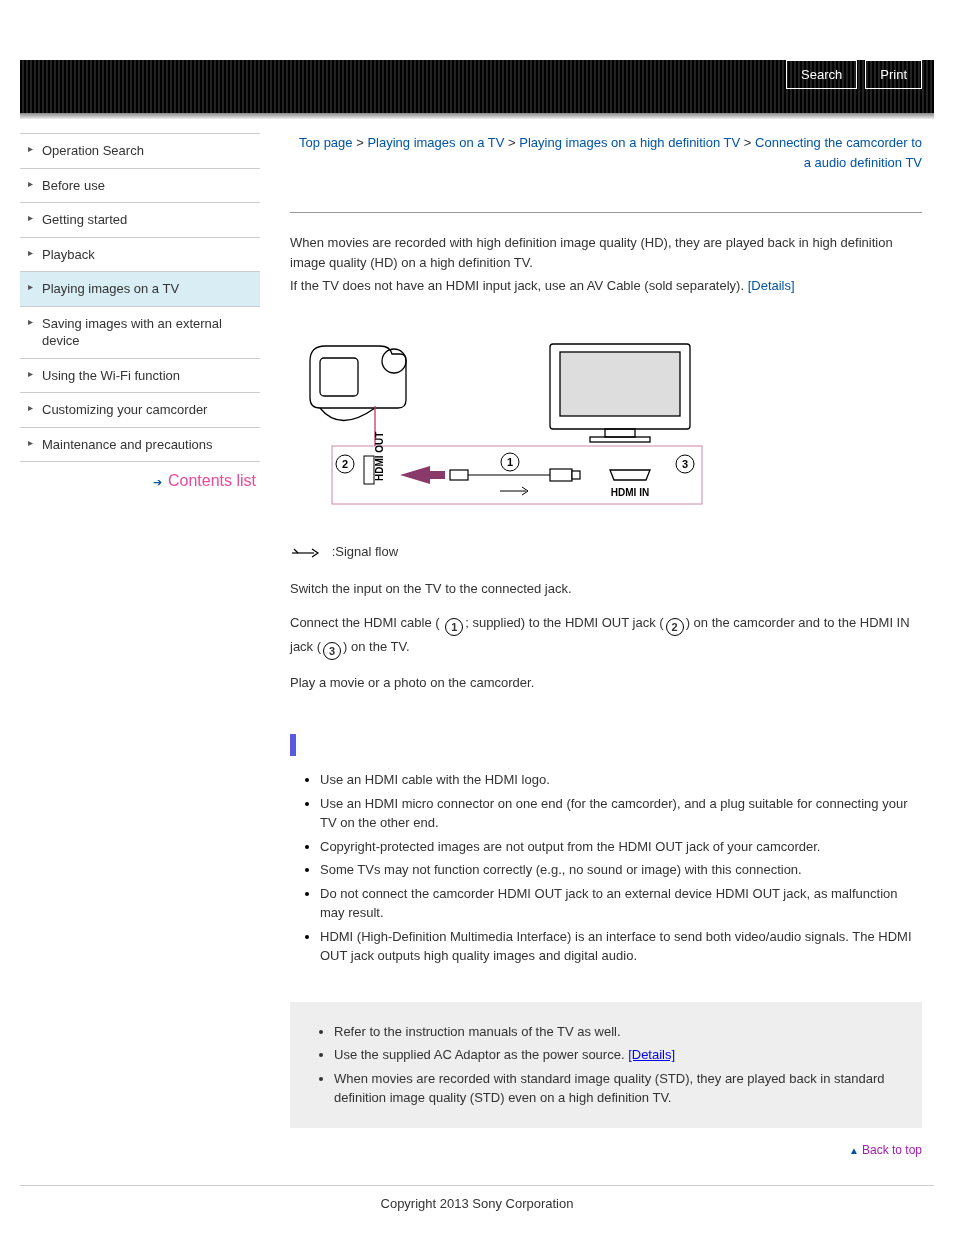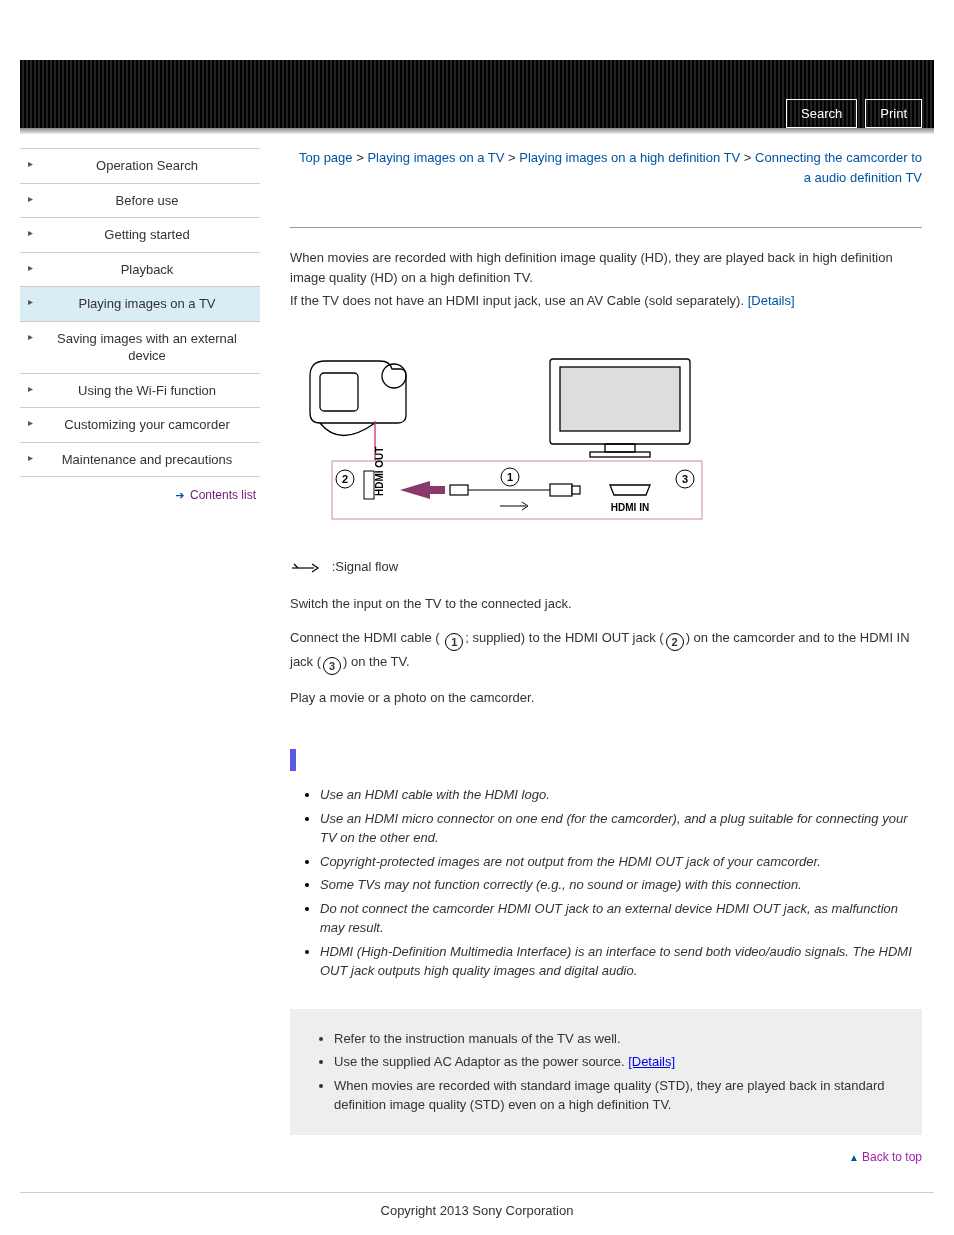--- a/index.html
+++ b/index.html
@@ -1,67 +1,67 @@
 <!DOCTYPE html>
 <html><head>
 <meta charset="utf-8">
 <style>
   * { box-sizing: border-box; margin: 0; padding: 0; }
   body { font-family: Arial, Helvetica, sans-serif; font-size: 13px; color: #333; background: #fff; }
   .page { width: 954px; margin: 0 auto; }
   .header-band {
-    height: 68px;
+    height: 53px;
     background: repeating-linear-gradient(90deg, #000 0, #000 2px, #222 2px, #222 4px);
     position: relative;
     margin: 60px 20px 0 20px;
-    display: flex; justify-content: flex-end; align-items: flex-end;
+    display: flex; justify-content: flex-end; align-items: flex-start;
     padding-right: 12px; gap: 8px;
   }
   .header-band::after{
     content:""; position:absolute; left:0; right:0; bottom:-6px; height:6px;
     background: linear-gradient(#888,#eee);
   }
   .hdr-btn {
     border: 1px solid #fff; color: #fff; background: transparent;
     padding: 6px 14px; font-size: 13px; cursor: pointer;
   }
   .layout { display: flex; padding: 20px; gap: 30px; }
   .sidebar { width: 240px; flex-shrink: 0; }
-  .nav { border-top: 1px solid #ccc; text-align: center; }
+  .nav { border-top: 1px solid #ccc; }
   .nav-item {
     border-bottom: 1px solid #ccc; padding: 8px 8px 8px 22px; position: relative;
     cursor: pointer; color: #333; line-height: 1.35;
   }
   .nav-item::before {
     content: "▸"; position: absolute; left: 8px; top: 8px; font-size: 10px; color: #555;
   }
   .nav-item.active { background: #d8eef4; }
   .contents-link { text-align: right; padding: 10px 4px 0 0; }
-  .contents-link a { color: #701a75; text-decoration: none; font-size: 12px; }
+  .contents-link a { color: #ec4899; text-decoration: none; font-size: 16px; }
   .contents-link .arrow { color: #0054a6; font-size: 11px; margin-right: 2px; }
   .main { flex: 1; padding: 0 12px 0 0; }
   .breadcrumb { color: #0054a6; text-align: right; line-height: 1.5; margin-bottom: 40px; }
   .breadcrumb a { color: #0054a6; text-decoration: none; }
   .breadcrumb .sep { color: #333; }
   hr.rule { border: none; border-top: 1px solid #999; margin: 0 0 20px 0; }
   .body p { margin: 4px 0; line-height: 1.5; }
   .body a { color: #0054a6; text-decoration: none; }
   .diagram { margin: 20px 0 25px 0; }
   .diagram svg { display: block; }
   .steps p { margin: 12px 0; line-height: 1.7; }
   .circ-num {
     display: inline-flex; width: 18px; height: 18px; border: 1.5px solid #000; border-radius: 50%;
     align-items: center; justify-content: center; font-size: 11px; font-weight: bold;
     vertical-align: -4px; margin: 0 2px;
   }
   .accent-bar { width: 6px; height: 22px; background: #5a5adf; display:block; margin: 40px 0 14px 0;}
   ul.notes { list-style: disc; padding-left: 30px; }
-  ul.notes li { margin: 4px 0; line-height: 1.5; font-style: italic; }
+  ul.notes li { margin: 4px 0; line-height: 1.5; }
   ul.notes li::marker { color:#000; }
-  .tipbox { background: #eee; padding: 16px 14px 16px 14px; margin-top: 28px; }
+  .tipbox { background: #eee; padding: 16px 14px 16px 14px; margin-top: 36px; }
   .tipbox ul { list-style: disc; padding-left: 30px; }
   .tipbox li { margin: 4px 0; line-height: 1.5; }
   .backtop { text-align: right; margin: 14px 0 8px 0; }
   .backtop a { color: #a21caf; text-decoration: none; font-size: 12px; }
   .backtop .tri { color:#0054a6; font-size:10px; margin-right:3px; }
   .footer { text-align: center; color: #333; border-top: 1px solid #ccc; padding: 10px 0 4px 0; margin: 0 20px; }
   .sigflow { display:inline-block; vertical-align:-3px; margin-right:4px;}
 </style>
 </head>
 <body>

